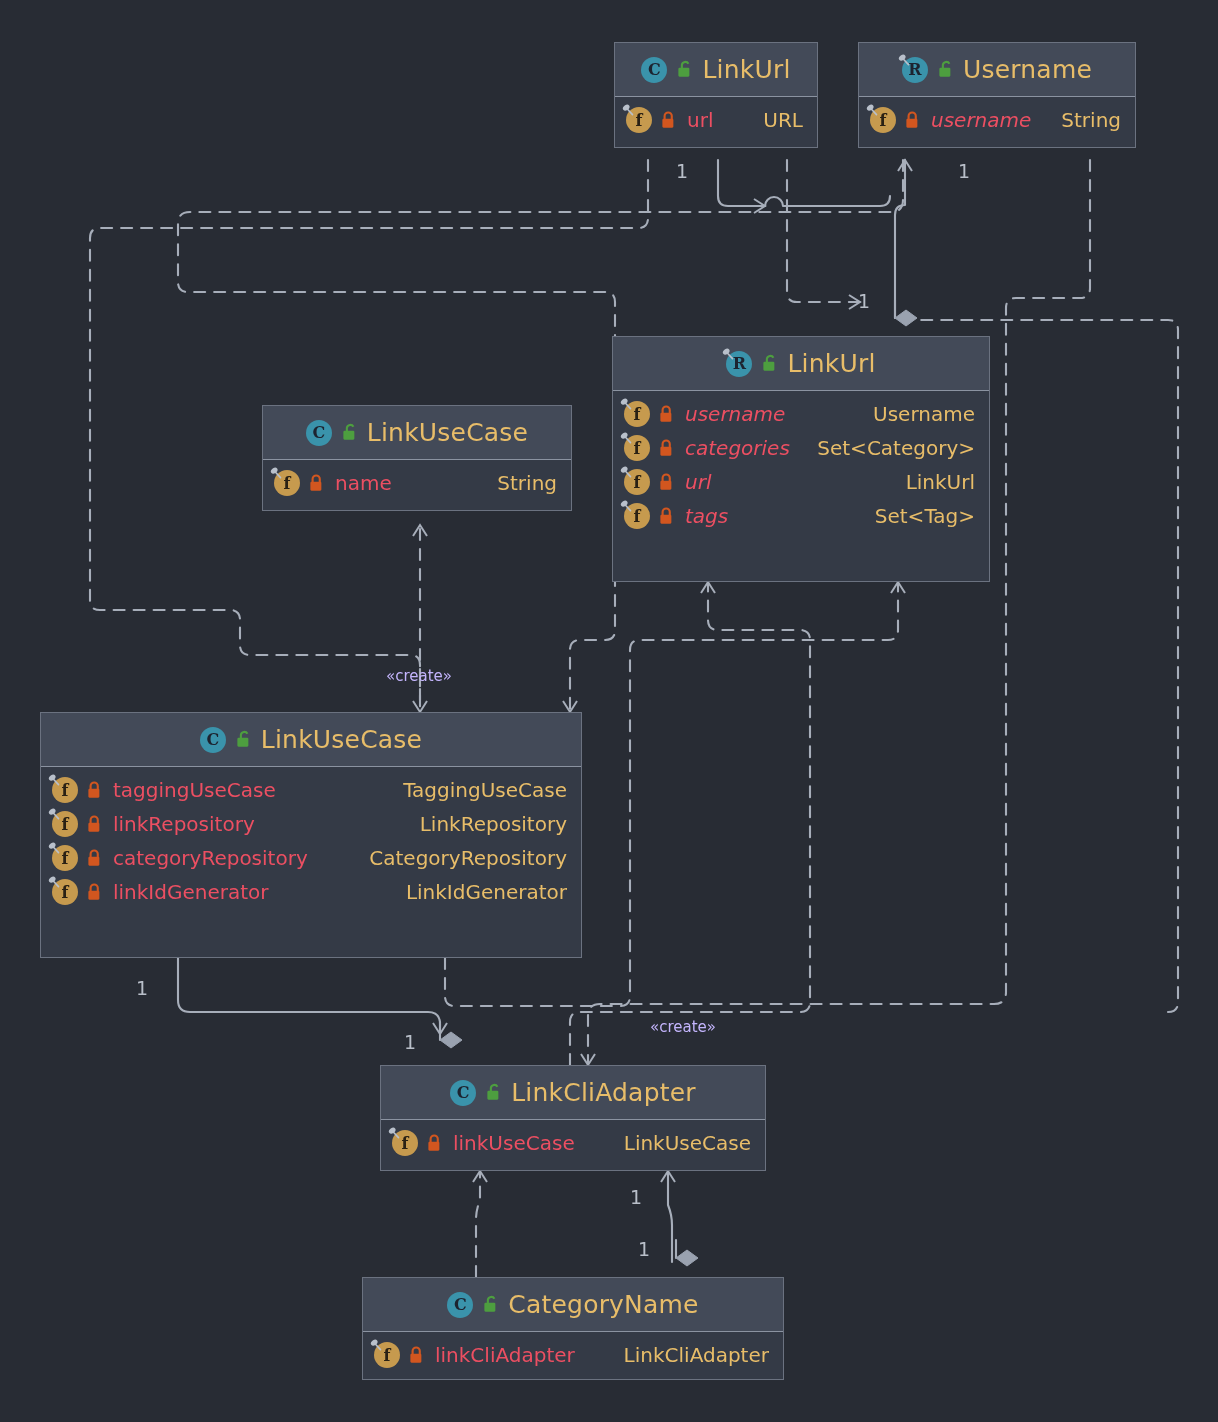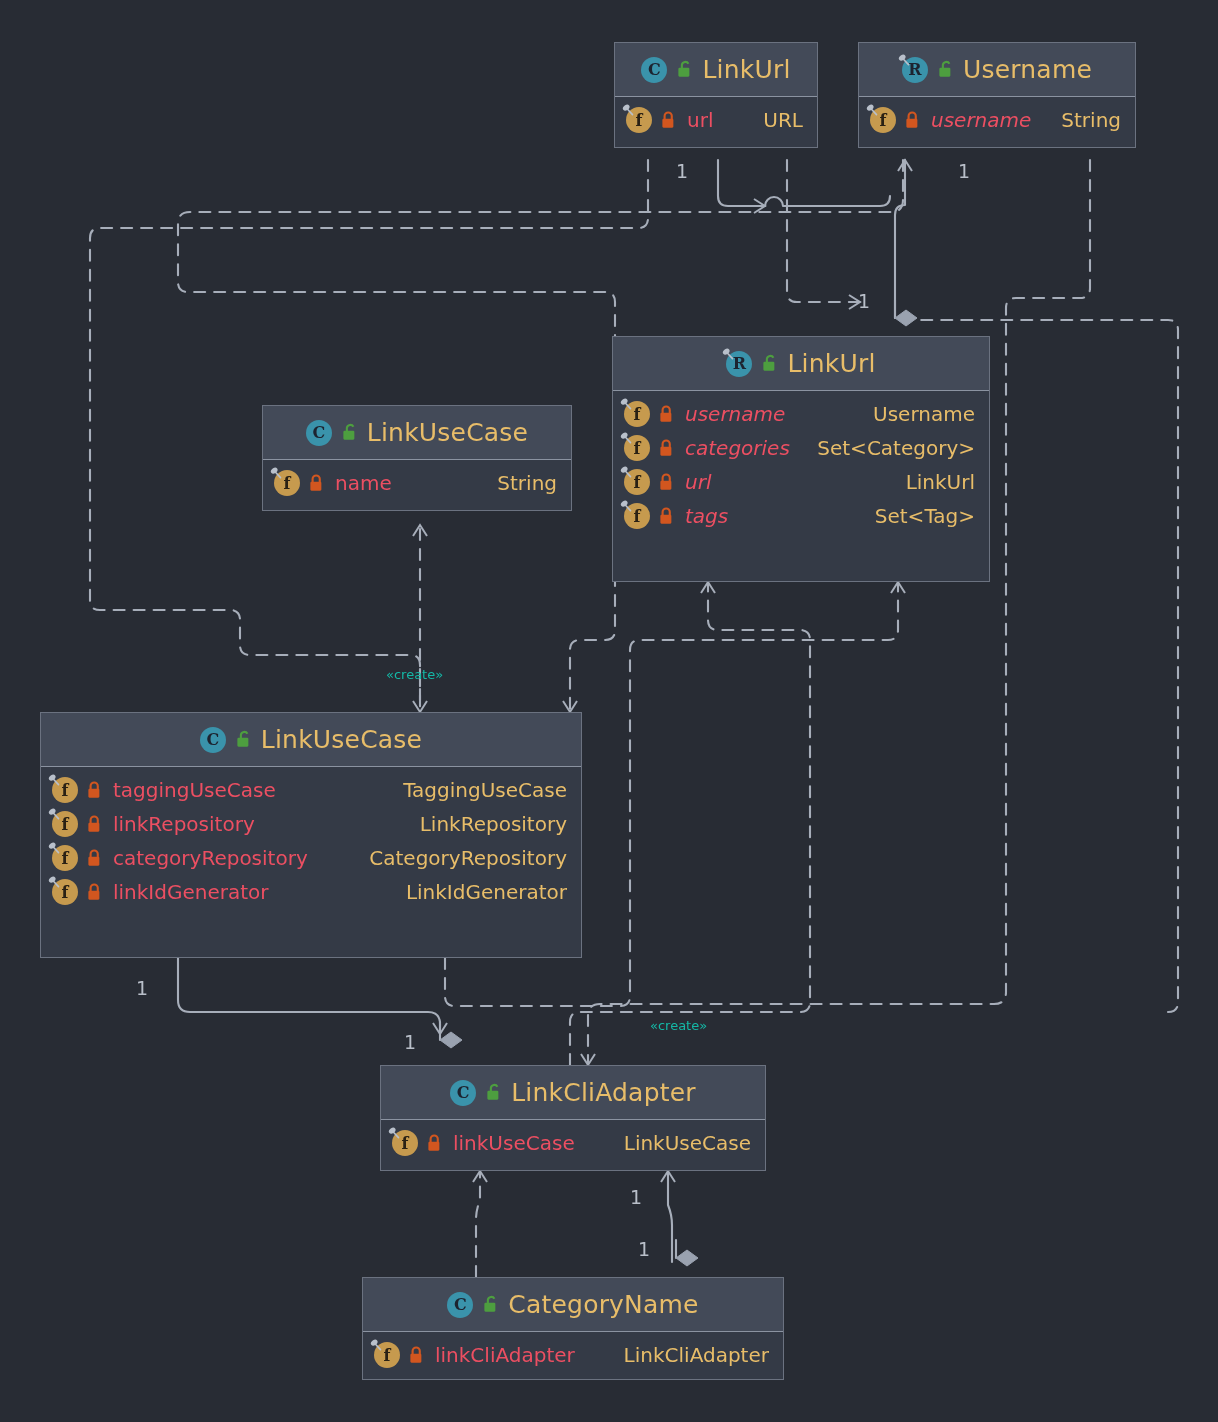--- a/index.html
+++ b/index.html
@@ -91,22 +91,22 @@
   .ic-lock { width: 17px; height: 19px; flex: 0 0 auto; }
 
   .edge-label {
     position: absolute;
     color: #c2c8d2;
     font-size: 19px;
     z-index: 4;
     white-space: nowrap;
   }
   .edge-label.stereo {
-    color: #14b8a6;
-    font-size: 13px;
+    color: #c4b5fd;
+    font-size: 15px;
   }
   .mult {
     position: absolute;
     color: #b9bfc9;
     font-size: 19px;
     z-index: 4;
   }
 </style>
 </head>
 <body>

